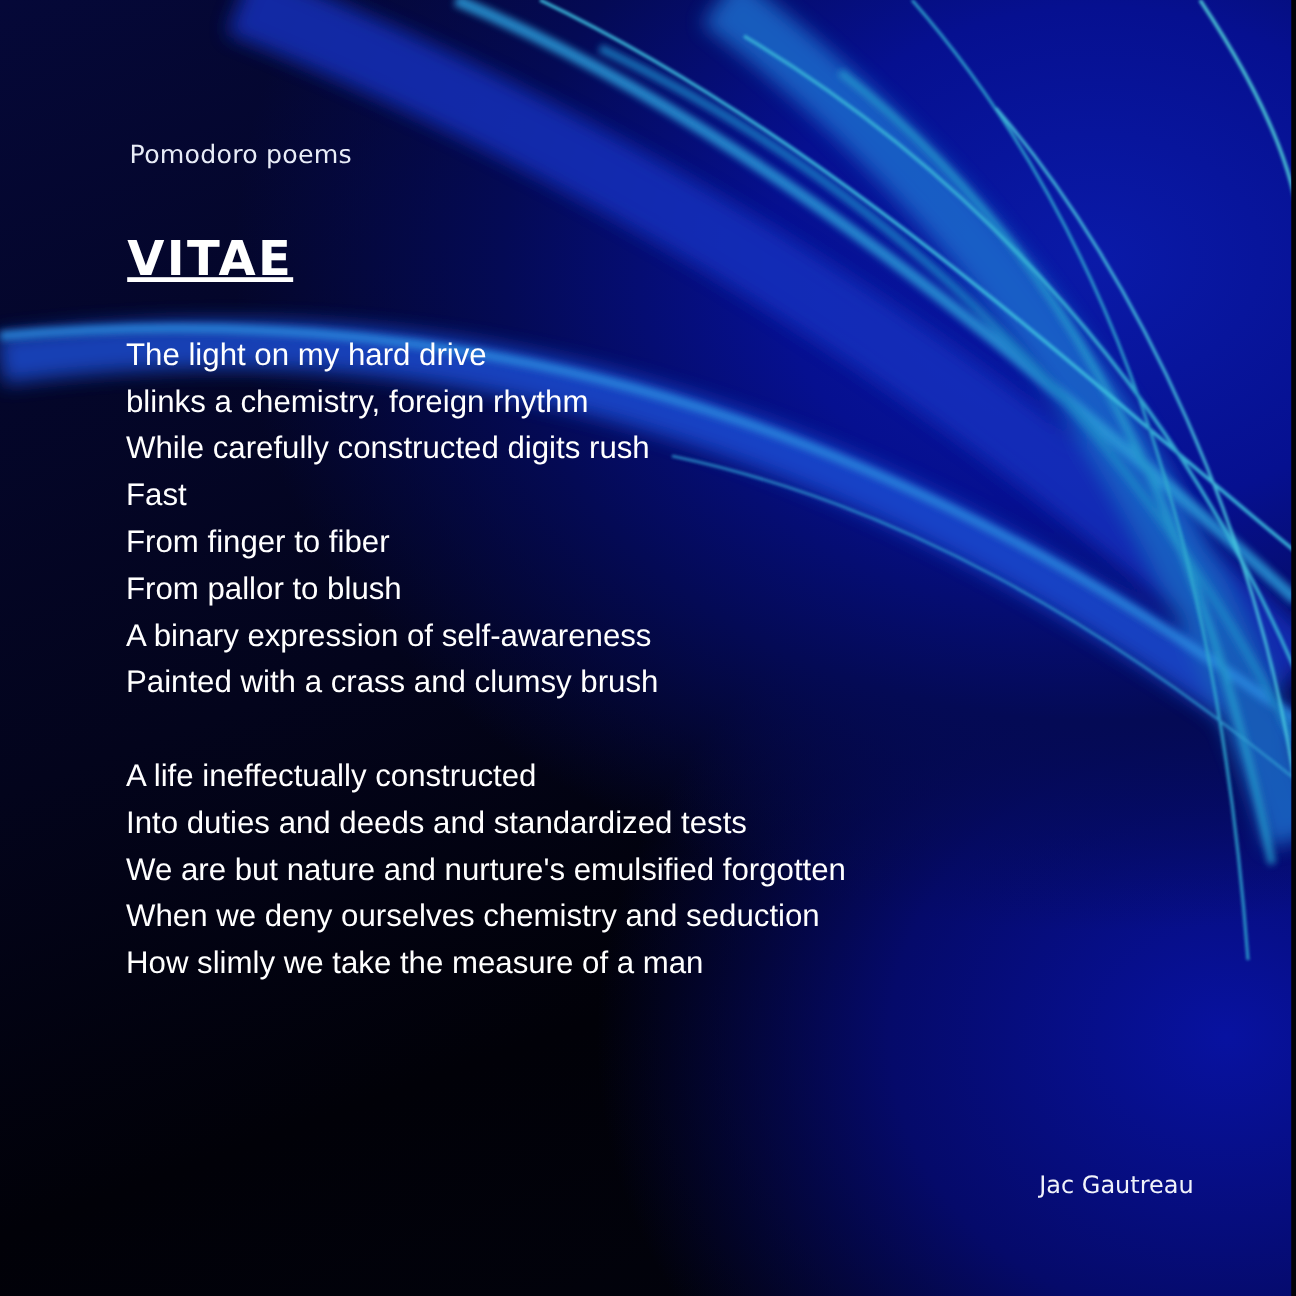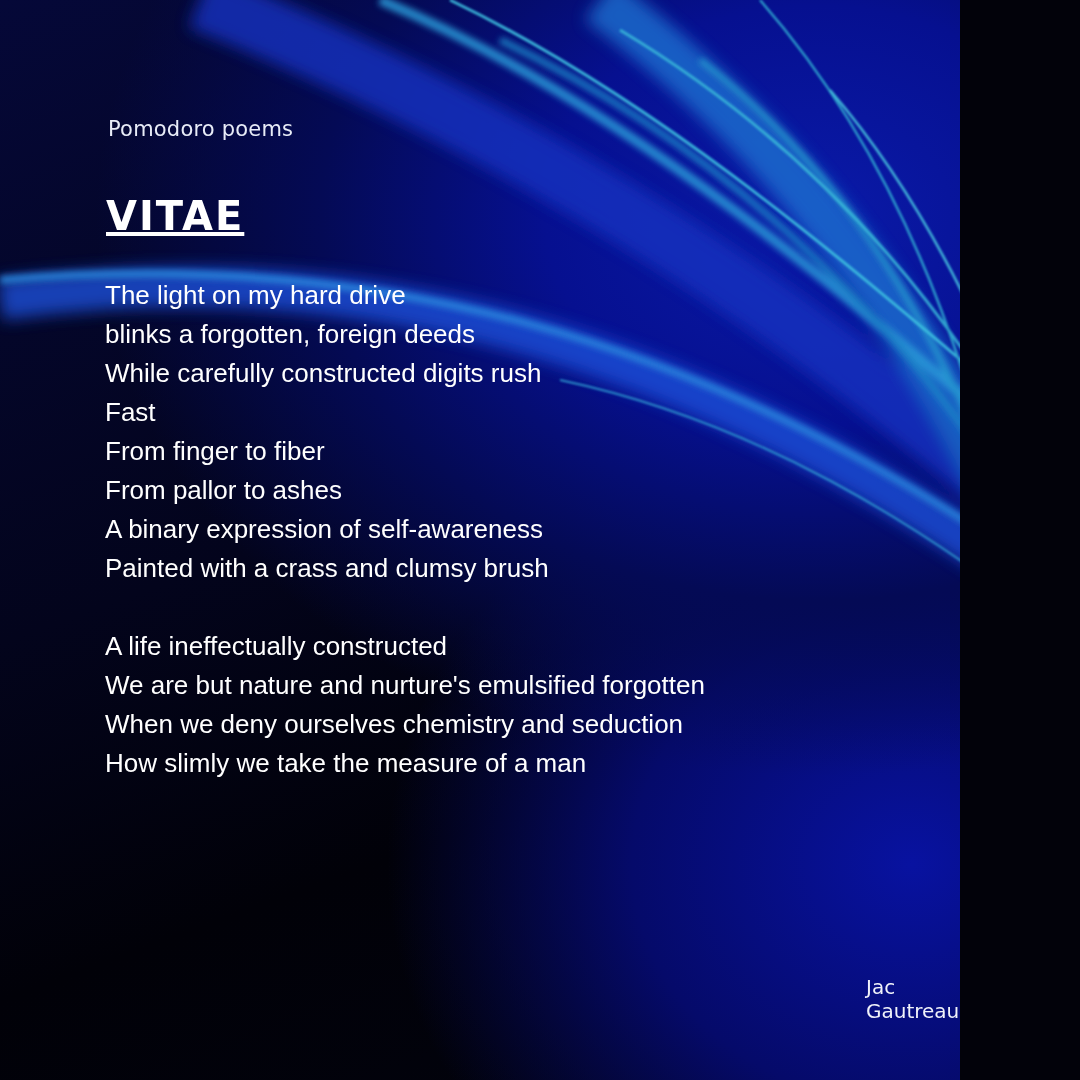--- a/index.html
+++ b/index.html
@@ -1,17 +1,17 @@
 <!DOCTYPE html>
 <html><head>
 <meta charset="utf-8">
 <style>
   html, body { margin:0; padding:0; }
   body { width:1080px; height:1080px; overflow:hidden; background:#02020a; font-family:"Liberation Sans", sans-serif; }
-  .canvas { position:relative; width:960px; height:1080px; overflow:hidden;
+  .canvas { position:relative; width:1076px; height:1080px; overflow:hidden;
     background:
       radial-gradient(ellipse 900px 700px at 85% 20%, #0a1aa8 0%, #061090 30%, #040a55 55%, rgba(2,2,20,0) 80%),
       radial-gradient(ellipse 700px 600px at 95% 80%, #0812a0 0%, #050a6a 40%, rgba(2,2,20,0) 75%),
       linear-gradient(160deg, #050838 0%, #03041c 45%, #010108 70%, #02030e 100%);
   }
   .fibers { position:absolute; inset:0; }
   .subtitle { position:absolute; left:108px; top:117px; font-size:21px; color:#e8ecf7; letter-spacing:0.2px; font-family:"DejaVu Sans", sans-serif; font-weight:normal; }
   .title { position:absolute; left:106px; top:193px; font-size:40px; font-weight:bold; color:#ffffff; letter-spacing:2px; font-family:"DejaVu Sans", sans-serif;text-decoration:underline; }
   .poem { position:absolute; left:105px; top:276px; color:#ffffff; font-size:26px; line-height:39px; }
   .stanza { margin:0 0 39px 0; }
@@ -54,30 +54,31 @@
       <path d="M560,380 C750,420 920,520 1080,650" stroke="#2f9ad0" stroke-width="2" fill="none"></path>
     </g>
   </svg>
 
   <div class="subtitle">Pomodoro poems</div>
   <div class="title">VITAE</div>
 
   <div class="poem">
     <div class="stanza">
       <span class="line">The light on my hard drive</span>
-      <span class="line">blinks a forgotten, foreign deeds</span>
+      <span class="line">blinks a chemistry, foreign rhythm</span>
       <span class="line">While carefully constructed digits rush</span>
       <span class="line">Fast</span>
       <span class="line">From finger to fiber</span>
-      <span class="line">From pallor to ashes</span>
+      <span class="line">From pallor to blush</span>
       <span class="line">A binary expression of self-awareness</span>
       <span class="line">Painted with a crass and clumsy brush</span>
     </div>
     <div class="stanza">
       <span class="line">A life ineffectually constructed</span>
+      <span class="line">Into duties and deeds and standardized tests</span>
       <span class="line">We are but nature and nurture's emulsified forgotten</span>
       <span class="line">When we deny ourselves chemistry and seduction</span>
       <span class="line">How slimly we take the measure of a man</span>
     </div>
   </div>
 
   <div class="author">Jac Gautreau</div>
 </div>
 
 </body></html>

